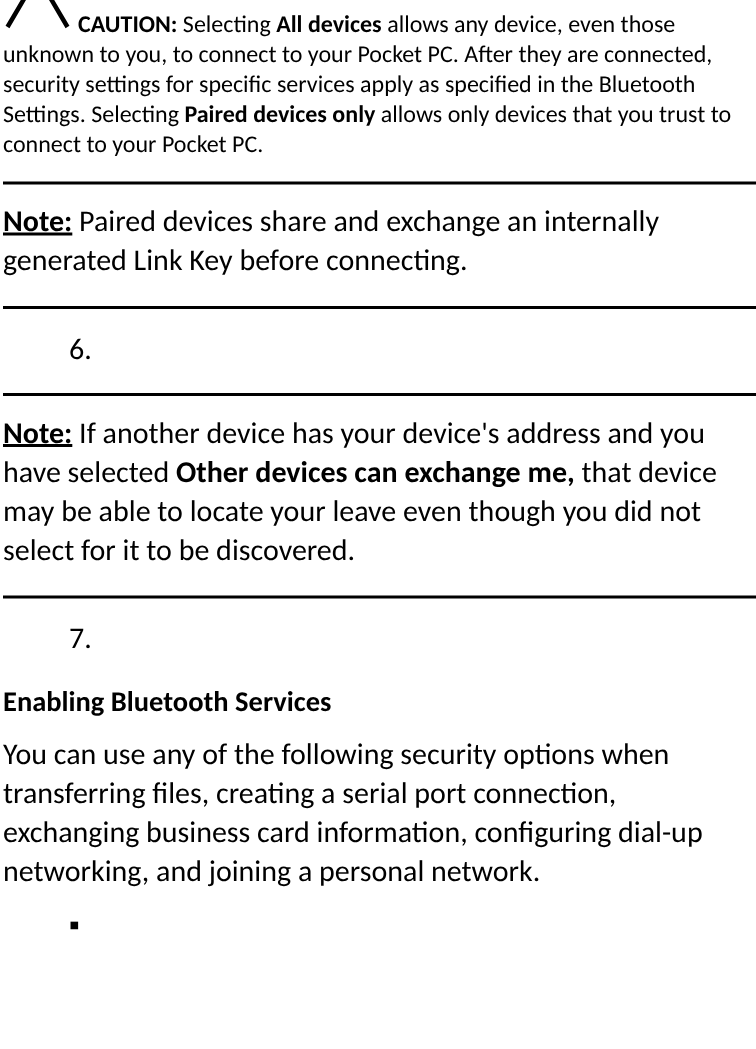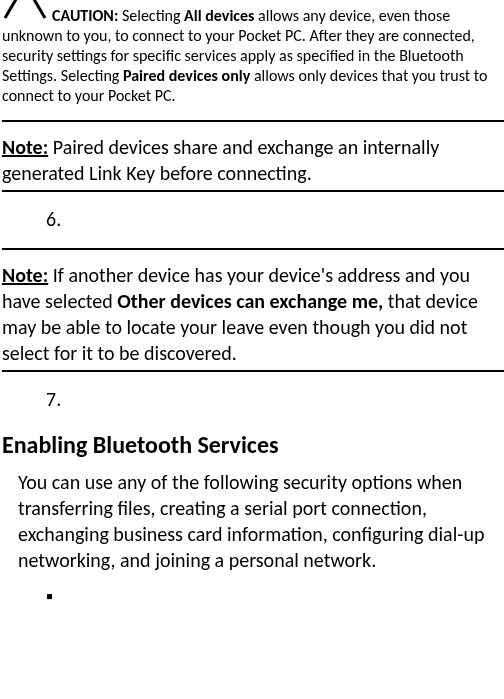--- a/index.html
+++ b/index.html
@@ -27,48 +27,47 @@
     margin-right: 4px;
   }
   .hr {
     border: none;
     border-top: 2px solid #000;
     margin: 0;
   }
   .note-block {
     font-size: 20px;
     line-height: 1.3;
-    padding: 12px 0 4px 0;
+    padding: 12px 0 17px 0;
   }
   .step-list {
     font-size: 20px;
     line-height: 1.3;
     padding: 14px 0 16px 0;
   }
   .step-row {
     display: flex;
   }
   .step-num-col {
     width: 72px;
     box-sizing: border-box;
     padding-left: 44px;
   }
   .step-text-col {
     flex: 1;
   }
   .section-heading {
-    font-size: 24px;
+    font-size: 19px;
     font-weight: bold;
     margin: 12px 0 10px 0;
   }
   .body-para {
     font-size: 20px;
     line-height: 1.3;
     margin-bottom: 10px;
-    margin-left: 16px;
   }
   .bullet-row {
     display: flex;
     font-size: 20px;
     line-height: 1.3;
   }
   .bullet-sym-col {
     width: 72px;
     box-sizing: border-box;
     padding-left: 44px;

